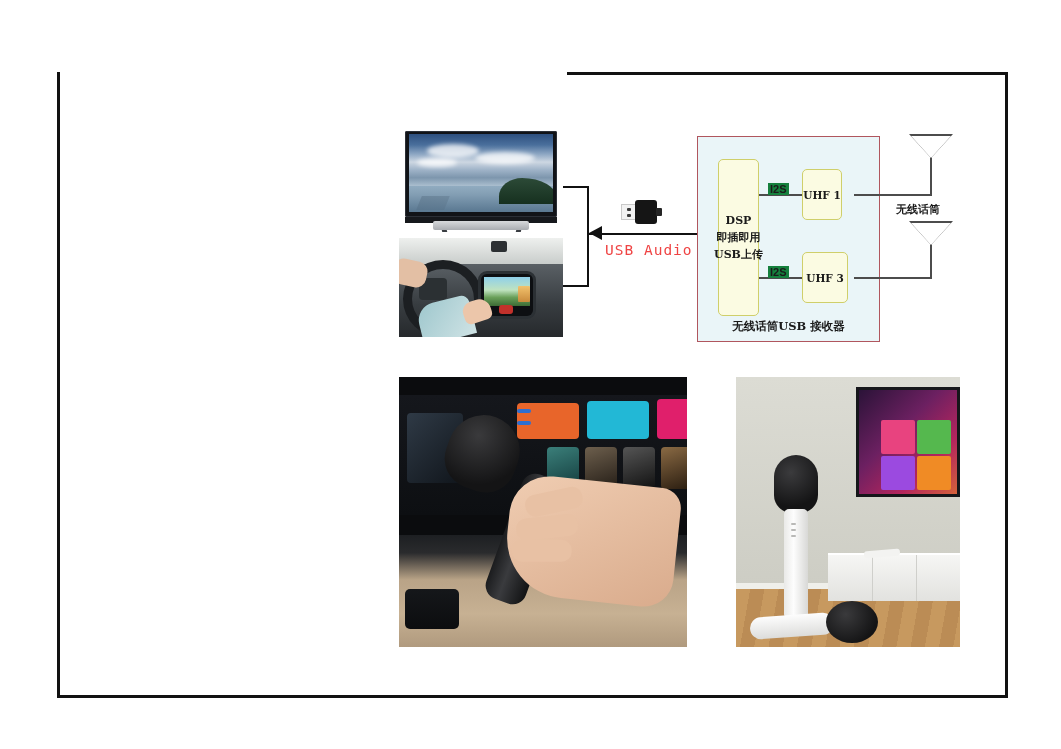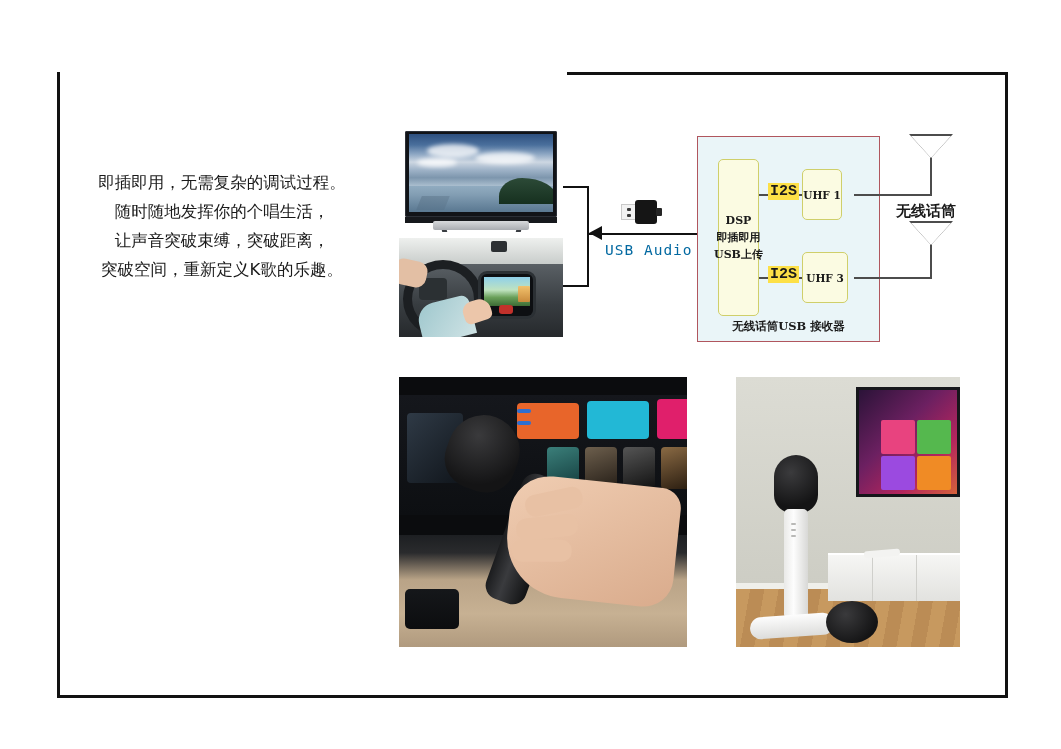--- a/index.html
+++ b/index.html
@@ -311,21 +311,21 @@
     position: absolute; left: 14px; top: 0; width: 22px; height: 24px;
     background: #151515; border-radius: 3px;
   }
   .usb-tail {
     position: absolute; left: 35px; top: 8px; width: 6px; height: 8px;
     background: #252525; border-radius: 1px;
   }
   #usb-audio-label {
     position: absolute; left: 605px; top: 242px;
     font-family: "DejaVu Sans Mono", "Liberation Mono", monospace;
-    font-size: 14.5px; color: #0369a1; letter-spacing: 1px;
+    font-size: 14.5px; color: #ef4444; letter-spacing: 1px;
     white-space: nowrap;
   }
 
   
   #diagram {
     position: absolute;
     left: 697px; top: 136px;
     width: 183px; height: 206px;
     background: #eaf5f8;
     border: 1.5px solid #b0565e;
@@ -349,23 +349,23 @@
   }
   #dsp-box  { left: 20px; top: 22px; width: 41px;  height: 157px; }
   #dsp-box span { display: block; line-height: 17px; white-space: nowrap; font-size: 11px;}
   #uhf1-box { left: 104px; top: 32px; width: 40px; height: 51px; }
   #uhf2-box { left: 104px; top: 115px; width: 46px; height: 51px; }
   .dwire { position: absolute; background: #4c4c4c; }
   #i2s1-wire { left: 61px; top: 57px; width: 43px; height: 1.5px; }
   #i2s2-wire { left: 61px; top: 140px; width: 43px; height: 1.5px; }
   .i2s-label {
     position: absolute;
-    font-family: Liberation Mono, monospace;
-    font-size: 15px; font-weight: bold; color: #1a1a1a;
-    background: #fde047; padding: 0 2px;
+    font-family: Liberation Sans, sans-serif;
+    font-size: 11px; font-weight: bold; color: #1a1a1a;
+    background: #15803d; padding: 0 2px;
   }
   #i2s1-label { left: 70px; top: 46px; }
   #i2s2-label { left: 70px; top: 129px; }
   #diagram-caption {
     position: absolute;
     left: 0; right: 0; top: 182px;
     text-align: center;
     font-family: "DejaVu Serif", "Liberation Serif", serif;
     font-size: 11.5px; font-weight: bold; color: #1a1a1a;
     white-space: nowrap;
@@ -390,41 +390,35 @@
     width: 0; height: 0;
     border-left: 20px solid transparent;
     border-right: 20px solid transparent;
     border-top: 22px solid #ffffff;
   }
   #antenna-1 { left: 909px; top: 134px; }
   #antenna-2 { left: 909px; top: 221px; }
   #wireless-mic-label {
     position: absolute; left: 896px; top: 202px;
     font-family: "DejaVu Serif", "Liberation Serif", serif;
-    font-size: 15px; font-weight: bold; color: #1a1a1a;
+    font-size: 11px; font-weight: bold; color: #1a1a1a;
     white-space: nowrap;
   }
 </style>
 </head>
 <body>
 
 <div id="slide">
 
 
   <div class="frame-line" id="frame-top-right"></div>
   <div class="frame-line" id="frame-left"></div>
   <div class="frame-line" id="frame-right"></div>
   <div class="frame-line" id="frame-bottom"></div>
 
-  <div class="copy-block" id="copy-top">
-    <span class="copy-line">即插即用，无需复杂的调试过程。</span>
-    <span class="copy-line">随时随地发挥你的个唱生活，</span>
-    <span class="copy-line">让声音突破束缚，突破距离，</span>
-    <span class="copy-line">突破空间，重新定义K歌的乐趣。</span>
-  </div>
 
 
   <div class="photo" id="photo-tv">
     <div class="tv-body">
       <div class="tv-screen">
         <div class="tv-cloud" style="left:18px;top:10px;width:52px;height:14px;"></div>
         <div class="tv-cloud" style="left:66px;top:18px;width:60px;height:12px;"></div>
         <div class="tv-cloud" style="left:8px;top:24px;width:40px;height:9px;"></div>
         <div class="tv-mount-left"></div>
         <div class="tv-water"></div>

